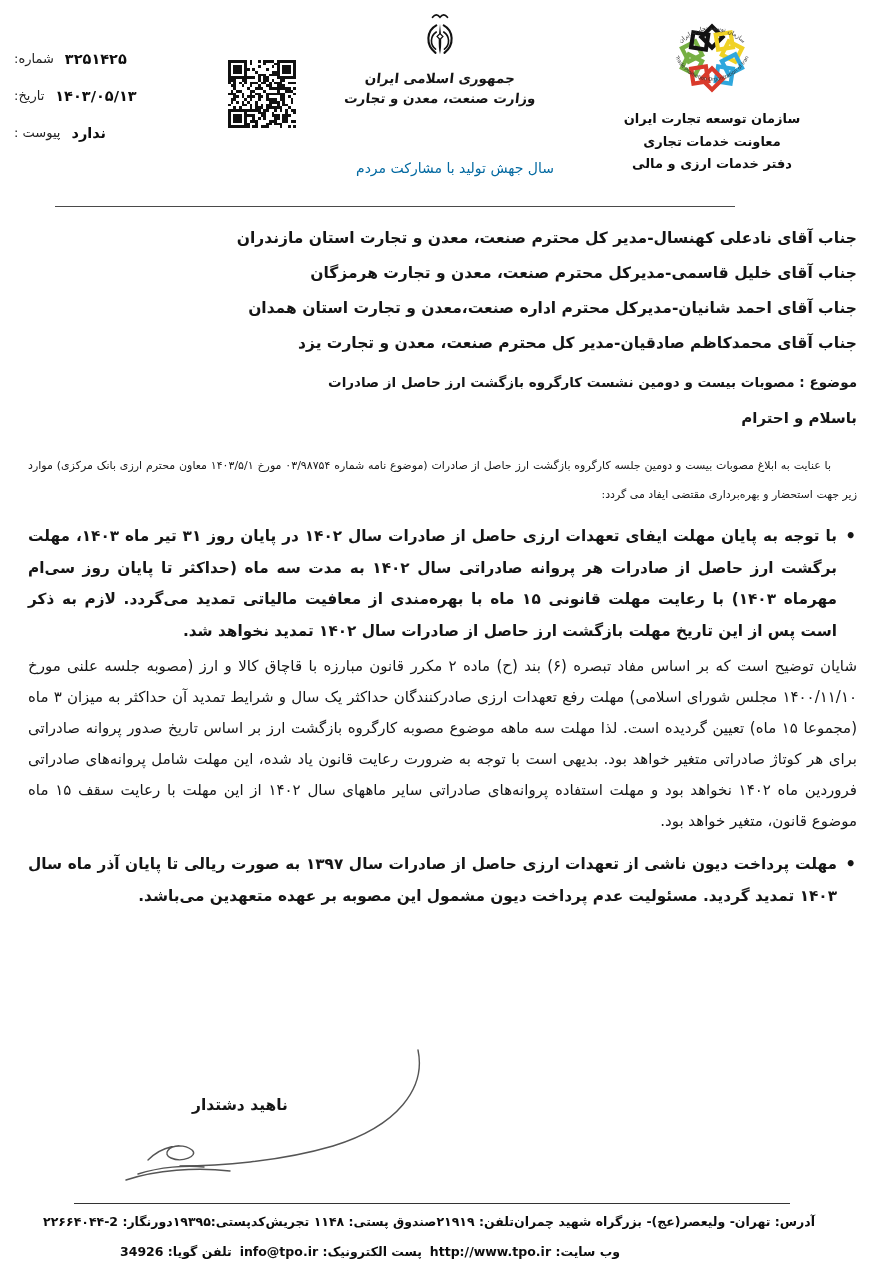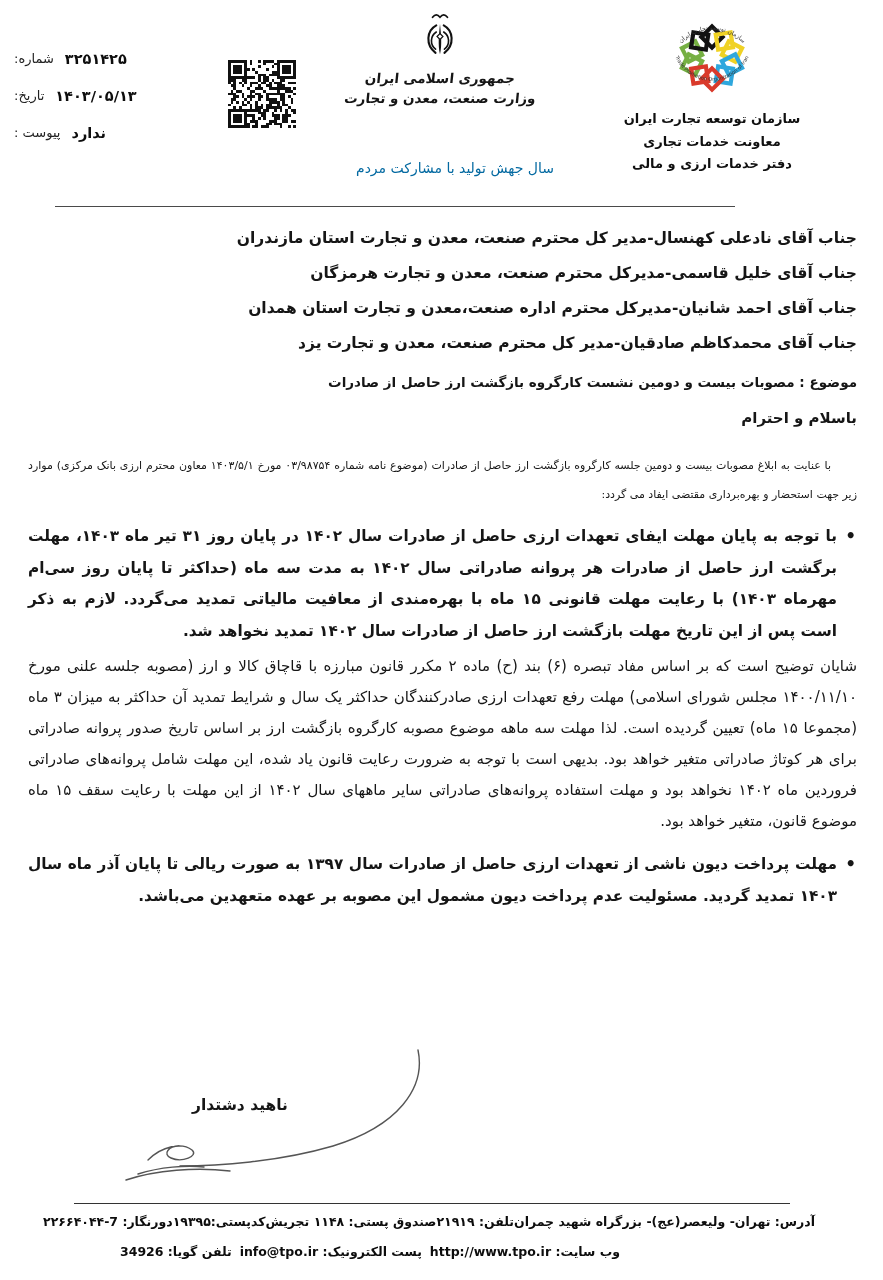--- a/index.html
+++ b/index.html
@@ -403,21 +403,21 @@
       <path d="M50,126 c22,-7 48,-9 66,-7"></path>
     </g>
   </svg>
 
   <div class="hr2"></div>
   <div class="footer-line1">
     <span class="footer-item">آدرس: تهران- ولیعصر(عج)- بزرگراه شهید چمران</span>
     <span class="footer-item">تلفن: ۲۱۹۱۹</span>
     <span class="footer-item">صندوق پستی: ۱۱۴۸ تجریش</span>
     <span class="footer-item">کدپستی:۱۹۳۹۵</span>
-    <span class="footer-item">دورنگار: 7-۲۲۶۶۴۰۴۴</span>
+    <span class="footer-item">دورنگار: 2-۲۲۶۶۴۰۴۴</span>
   </div>
   <div class="footer-line2">
     <span class="footer-item">وب سایت: http://www.tpo.ir</span>
     <span class="footer-item">پست الکترونیک: info@tpo.ir</span>
     <span class="footer-item">تلفن گویا: 34926</span>
   </div>
 
 </div>
 
 </body></html>

